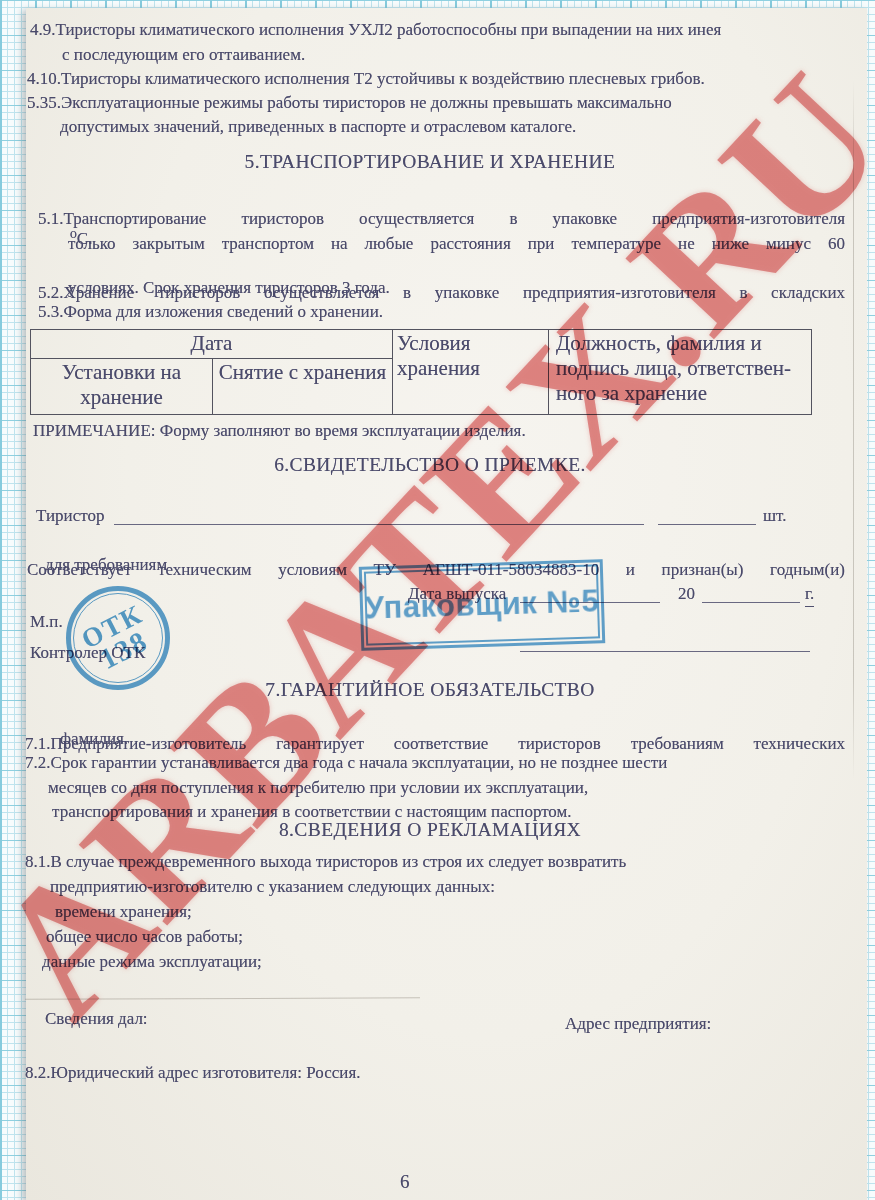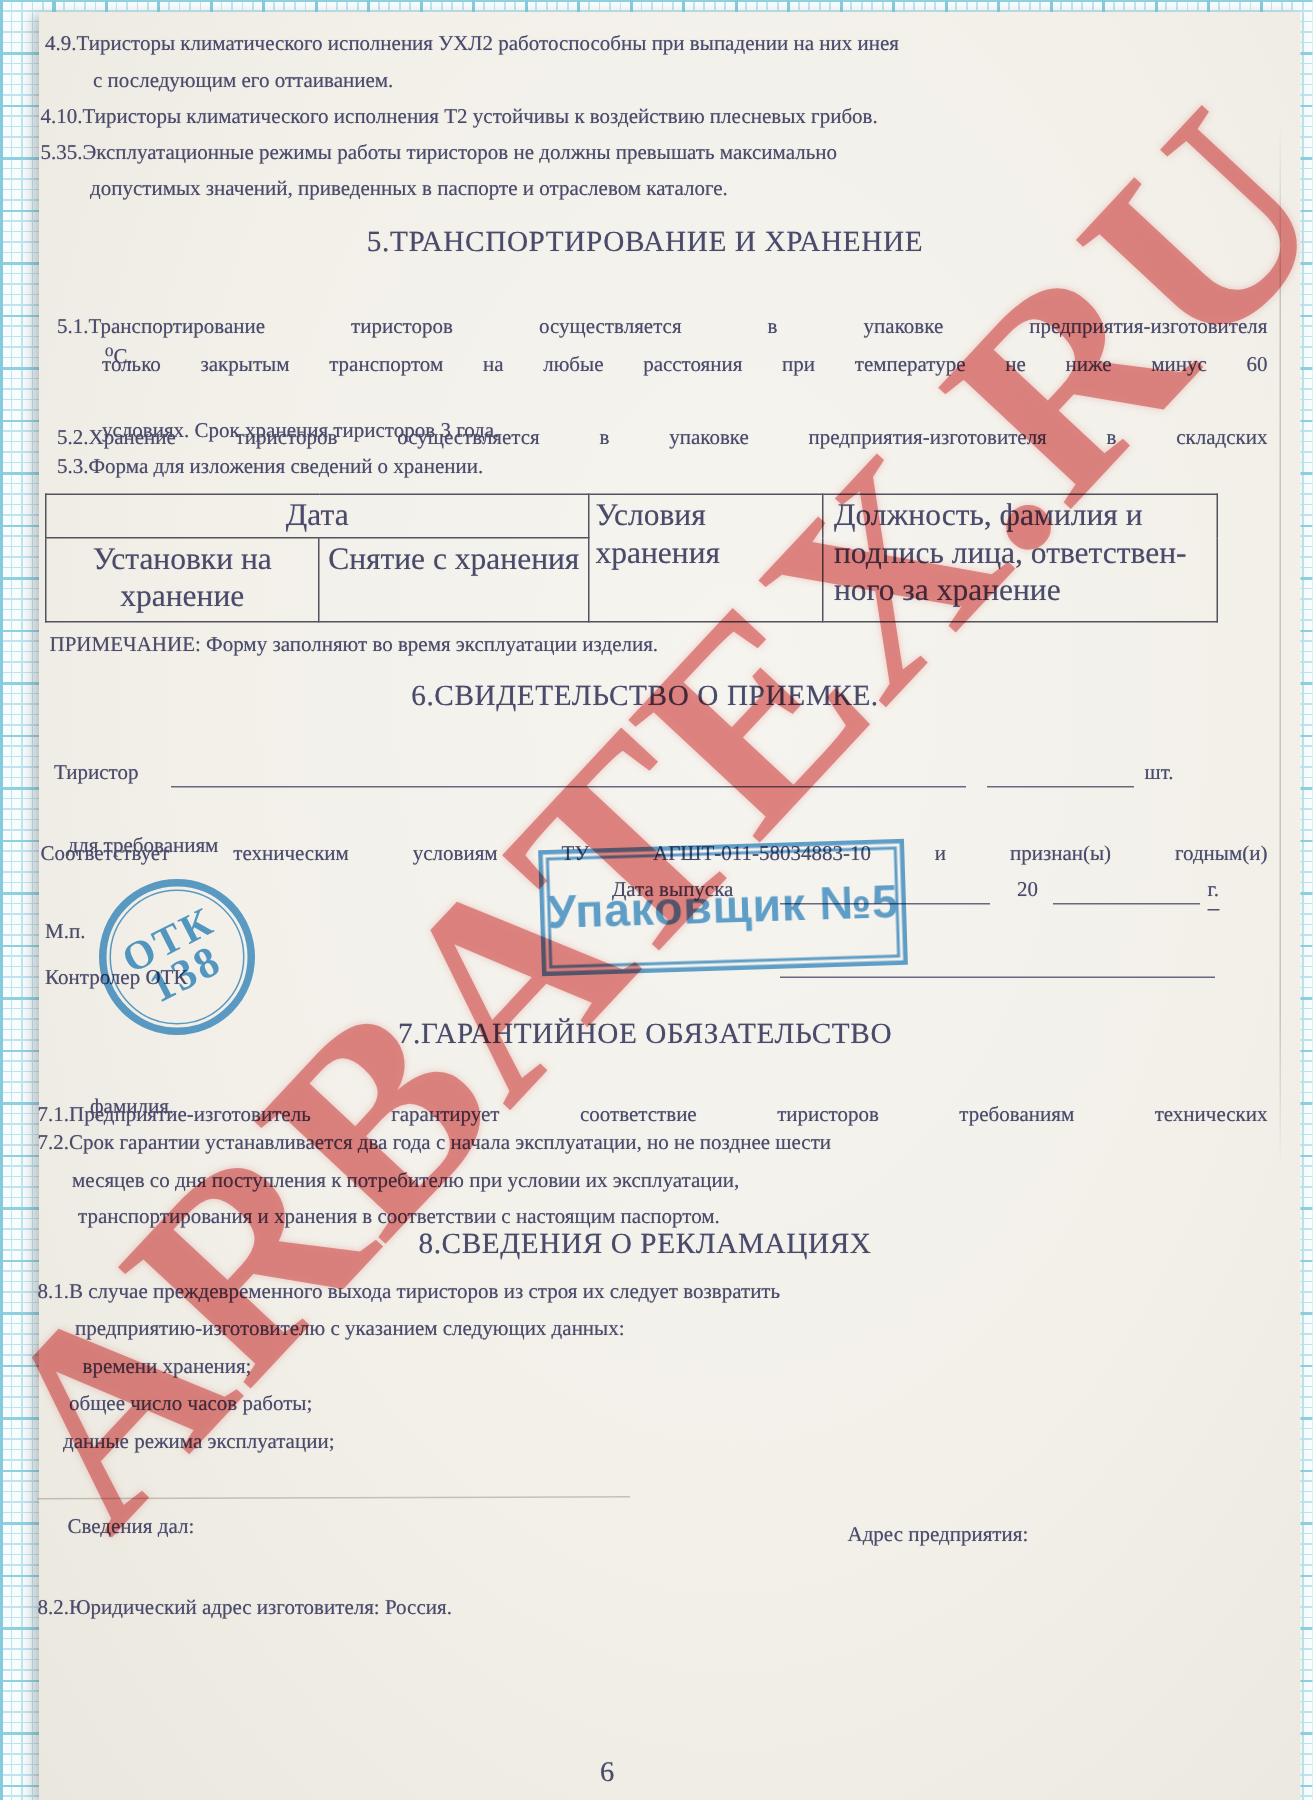--- a/index.html
+++ b/index.html
@@ -16,21 +16,21 @@
   .page{
     position:absolute;left:26px;top:8px;width:841px;height:1192px;
     background:radial-gradient(ellipse at 55% 38%,#f6f4ef 0%,#f2f0e9 55%,#eae7de 100%);
     box-shadow:-4px 2px 7px rgba(90,100,105,.38);
   }
   .crease{
     position:absolute;left:853px;top:80px;width:1px;height:700px;
     background:linear-gradient(to bottom,rgba(150,145,135,0),rgba(150,145,135,.45) 15%,rgba(150,145,135,.45) 85%,rgba(150,145,135,0));
   }
   .txt{
-    position:absolute;font-size:14px;line-height:24px;color:#4a4a6b;
+    position:absolute;font-size:17px;line-height:24px;color:#4a4a6b;
     text-shadow:0 0 .5px rgba(74,74,107,.55);white-space:nowrap;z-index:2;
   }
   .just{white-space:normal;text-align:justify;text-align-last:justify;margin-top:30px;}
   .head{font-size:19.5px;letter-spacing:.4px;}
   .center-line{left:30px;width:800px;text-align:center;white-space:nowrap;}
   .ul{position:absolute;border-bottom:1.5px solid #50506e;z-index:2;opacity:.85;}
   .faint-line{position:absolute;height:1px;background:rgba(115,105,95,.35);z-index:1;transform:rotate(-.2deg);}
   
   .stbl{
     position:absolute;left:30px;top:329px;z-index:2;border-collapse:collapse;table-layout:fixed;

